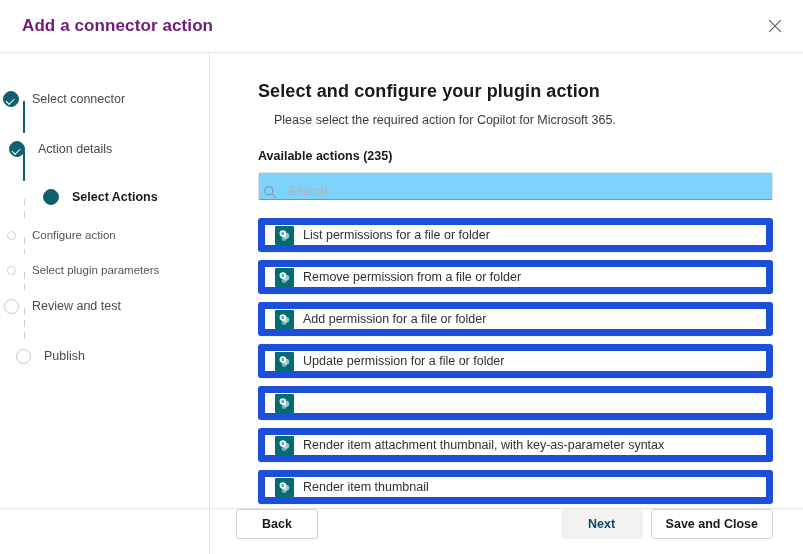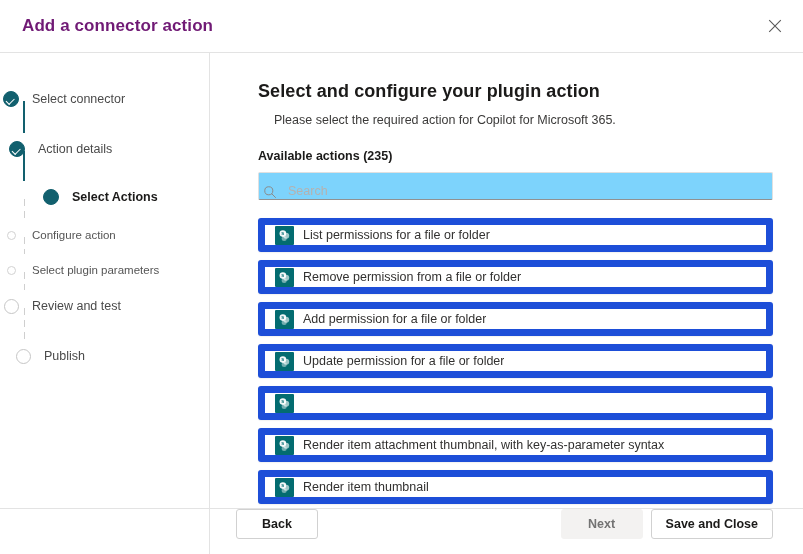--- a/index.html
+++ b/index.html
@@ -265,21 +265,21 @@
     border: 1px solid #d1d1d1;
     border-radius: 3px;
     cursor: pointer;
     display: inline-flex;
     align-items: center;
     justify-content: center;
   }
   .btn.disabled {
     background: #f3f2f1;
     border-color: #f3f2f1;
-    color: #737373;
+    color: #0c4a6e;
     cursor: default;
     font-weight: 600;
   }
   .grow { flex: 1 1 auto; }
   .btn + .btn { margin-left: 8px; }
 </style>
 </head>
 <body>
 
 <div class="dialog">

